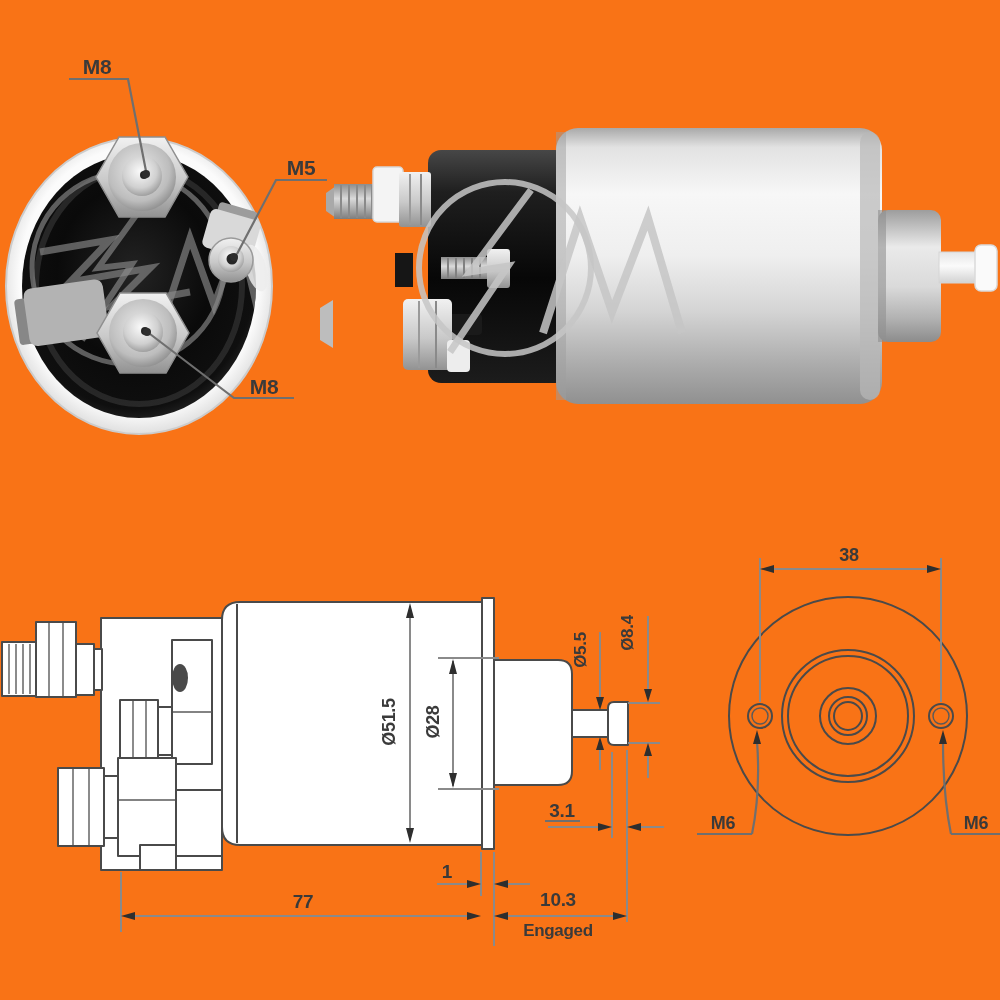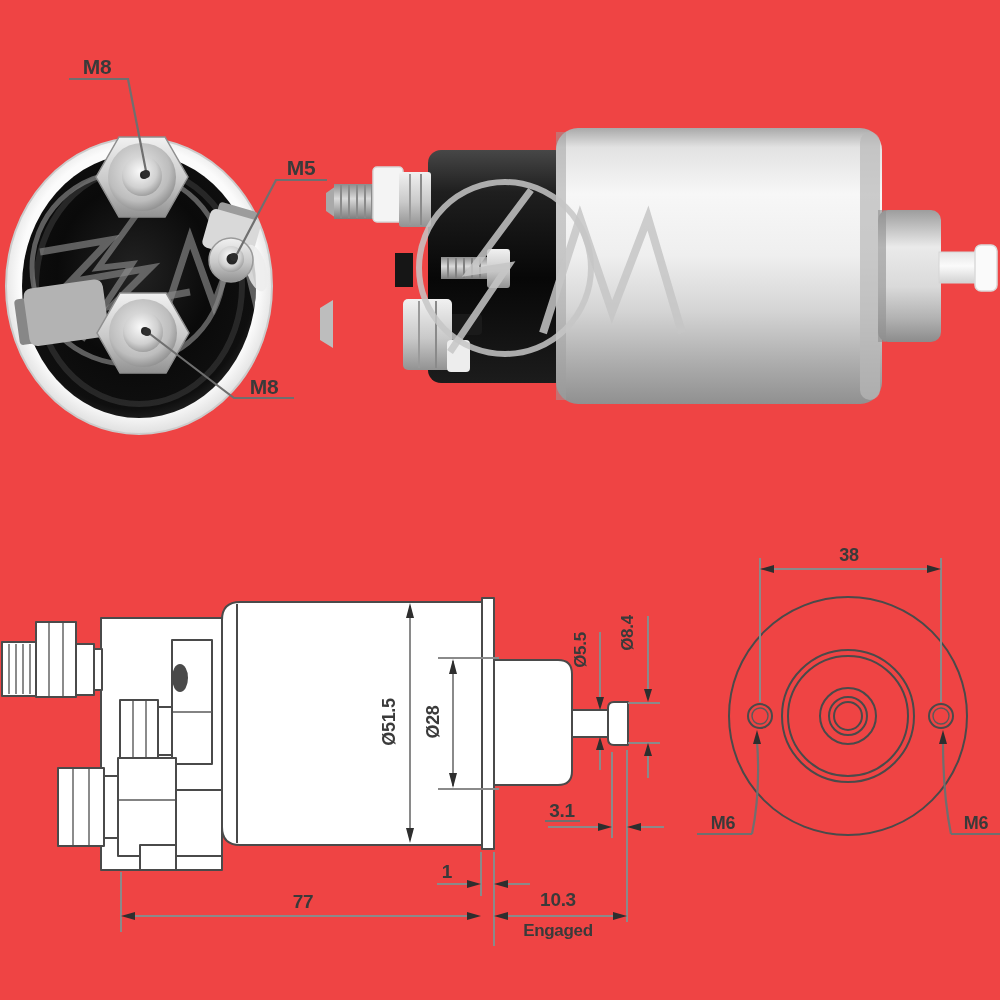--- a/index.html
+++ b/index.html
@@ -1,16 +1,16 @@
 <!DOCTYPE html>
 <html><head>
 <meta charset="utf-8">
 <style>
   html,body{margin:0;padding:0;background:#ffffff;}
-  #stage{position:relative;width:1000px;height:1000px;background:#ef4444;overflow:hidden;
+  #stage{position:relative;width:1000px;height:1000px;background:#f97316;overflow:hidden;
          font-family:"Liberation Sans",sans-serif;}
   svg{position:absolute;left:0;top:0;}
   text{font-family:"Liberation Sans",sans-serif;fill:#3a3a3a;font-weight:bold;letter-spacing:-0.3px;}
   .t21{font-size:21px}
   .t19{font-size:19px}
   .t18{font-size:18px}
   .t17{font-size:17px}
   .ol{stroke:#4a4a4a;stroke-width:2;fill:#ffffff;stroke-linejoin:round;}
   .oln{stroke:#4a4a4a;stroke-width:2;fill:none;stroke-linejoin:round;}
   .thin{stroke:#5a5a5a;stroke-width:1.4;fill:none;}

